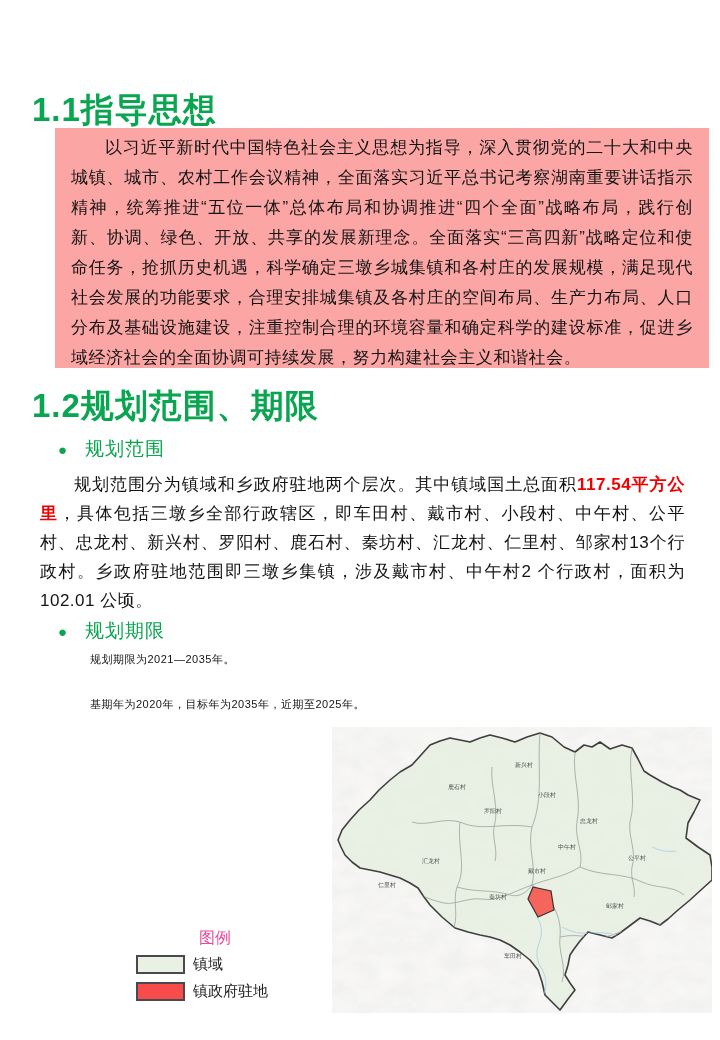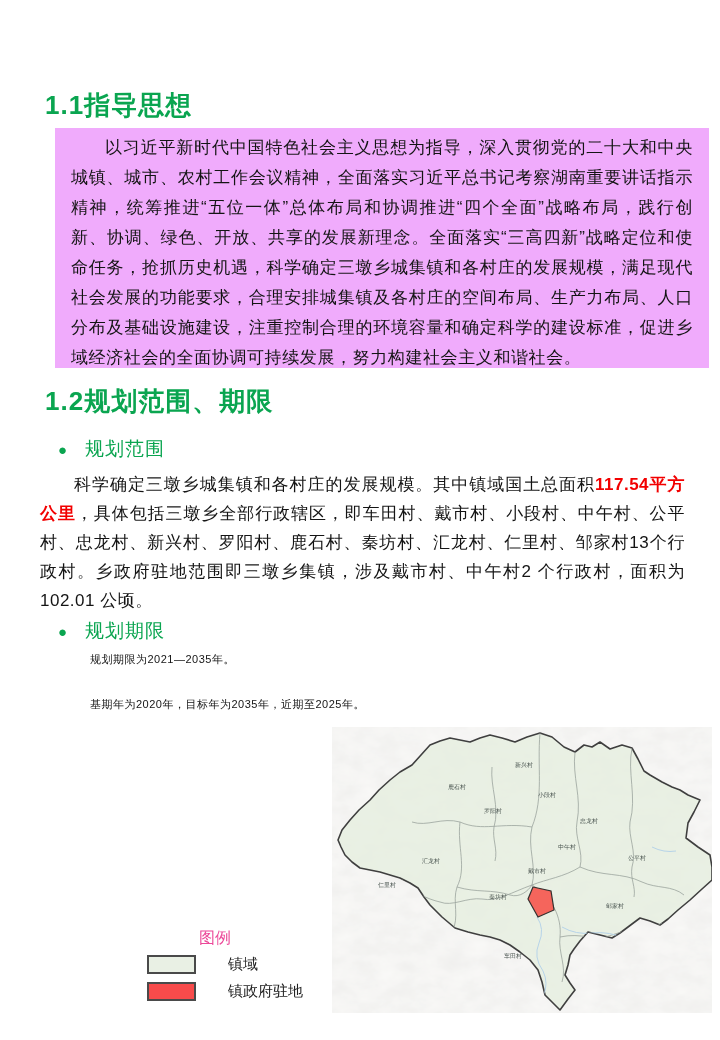--- a/index.html
+++ b/index.html
@@ -1,28 +1,28 @@
 <!DOCTYPE html>
 <html><head>
 <meta charset="utf-8">
 <style>
   html,body{margin:0;padding:0;}
   body{
     width:720px;height:1040px;position:relative;background:#ffffff;overflow:hidden;
     font-family:"Liberation Sans","DejaVu Sans",sans-serif;
   }
   .sec-title{
-    position:absolute;left:45px;color:#0aa550;font-weight:bold;font-size:26px;
+    position:absolute;left:32px;color:#0aa550;font-weight:bold;font-size:33px;
     letter-spacing:1px;white-space:nowrap;
   }
   #sec1-title{top:88px;}
   #sec2-title{top:384px;}
   .green-box{
     position:absolute;left:55px;top:128px;width:654px;height:240px;
-    background:#f0abfc;box-sizing:border-box;padding:5px 16px 0 16px;
+    background:#fca5a5;box-sizing:border-box;padding:5px 16px 0 16px;
   }
   .green-box p{
     margin:0;font-size:17px;line-height:30px;color:#141414;
     text-align:justify;text-indent:2em;letter-spacing:0.6px;
   }
   .bullet-row{position:absolute;left:58px;display:flex;align-items:center;}
   #bullet-scope{top:436px;}
   #bullet-period{top:618px;}
   .bullet-dot{color:#0aa550;font-size:15px;margin-right:18px;}
   .bullet-label{color:#0aa550;font-weight:normal;font-size:19px;letter-spacing:1px;}
@@ -30,21 +30,21 @@
     position:absolute;left:40px;top:470px;width:645px;
     font-size:17px;line-height:29px;color:#141414;
     text-align:justify;text-indent:2em;letter-spacing:0.5px;margin:0;
   }
   .hl{color:#f20000;font-weight:bold;}
   .plain-line{position:absolute;left:90px;font-size:11px;color:#141414;letter-spacing:0.5px;}
   #period-line1{top:652px;}
   #period-line2{top:697px;text-align:right;}
   .legend-title{position:absolute;left:151px;top:928px;width:80px;text-align:right;
     font-size:16px;color:#ec4899;}
-  .legend-row{position:absolute;left:147px;display:flex;align-items:center;gap:24px;}
+  .legend-row{position:absolute;left:136px;display:flex;align-items:center;}
   #legend-row-0{top:955px;}
   #legend-row-1{top:982px;align-items:center;}
   .swatch{width:45px;height:15px;border:2px solid #4a4a4a;margin-right:8px;}
   .legend-label{font-size:15px;color:#222;}
   #map-wrap{position:absolute;left:332px;top:727px;width:380px;height:286px;}
   .vlabel{font-size:6px;fill:#4a5550;font-family:"Liberation Sans",sans-serif;}
 </style>
 </head>
 <body>
 
@@ -54,21 +54,21 @@
   <p>以习近平新时代中国特色社会主义思想为指导，深入贯彻党的二十大和中央城镇、城市、农村工作会议精神，全面落实习近平总书记考察湖南重要讲话指示精神，统筹推进“五位一体”总体布局和协调推进“四个全面”战略布局，践行创新、协调、绿色、开放、共享的发展新理念。全面落实“三高四新”战略定位和使命任务，抢抓历史机遇，科学确定三墩乡城集镇和各村庄的发展规模，满足现代社会发展的功能要求，合理安排城集镇及各村庄的空间布局、生产力布局、人口分布及基础设施建设，注重控制合理的环境容量和确定科学的建设标准，促进乡域经济社会的全面协调可持续发展，努力构建社会主义和谐社会。</p>
 </div>
 
 <div class="sec-title" id="sec2-title">1.2规划范围、期限</div>
 
 <div class="bullet-row" id="bullet-scope">
   <span class="bullet-dot">●</span>
   <span class="bullet-label">规划范围</span>
 </div>
 
-<p class="body-para"><span>科学确定三墩乡城集镇和各村庄的发展规模。其中镇域国土总面积</span><span class="hl">117.54平方公里</span><span>，具体包括三墩乡全部行政辖区，即车田村、戴市村、小段村、中午村、公平村、忠龙村、新兴村、罗阳村、鹿石村、秦坊村、汇龙村、仁里村、邹家村13个行政村。乡政府驻地范围即三墩乡集镇，涉及戴市村、中午村2 个行政村，面积为102.01 公顷。</span></p>
+<p class="body-para"><span>规划范围分为镇域和乡政府驻地两个层次。其中镇域国土总面积</span><span class="hl">117.54平方公里</span><span>，具体包括三墩乡全部行政辖区，即车田村、戴市村、小段村、中午村、公平村、忠龙村、新兴村、罗阳村、鹿石村、秦坊村、汇龙村、仁里村、邹家村13个行政村。乡政府驻地范围即三墩乡集镇，涉及戴市村、中午村2 个行政村，面积为102.01 公顷。</span></p>
 
 <div class="bullet-row" id="bullet-period">
   <span class="bullet-dot">●</span>
   <span class="bullet-label">规划期限</span>
 </div>
 
 <div class="plain-line" id="period-line1">规划期限为2021—2035年。</div>
 <div class="plain-line" id="period-line2">基期年为2020年，目标年为2035年，近期至2025年。</div>
 
 <div class="legend-title">图例</div>

